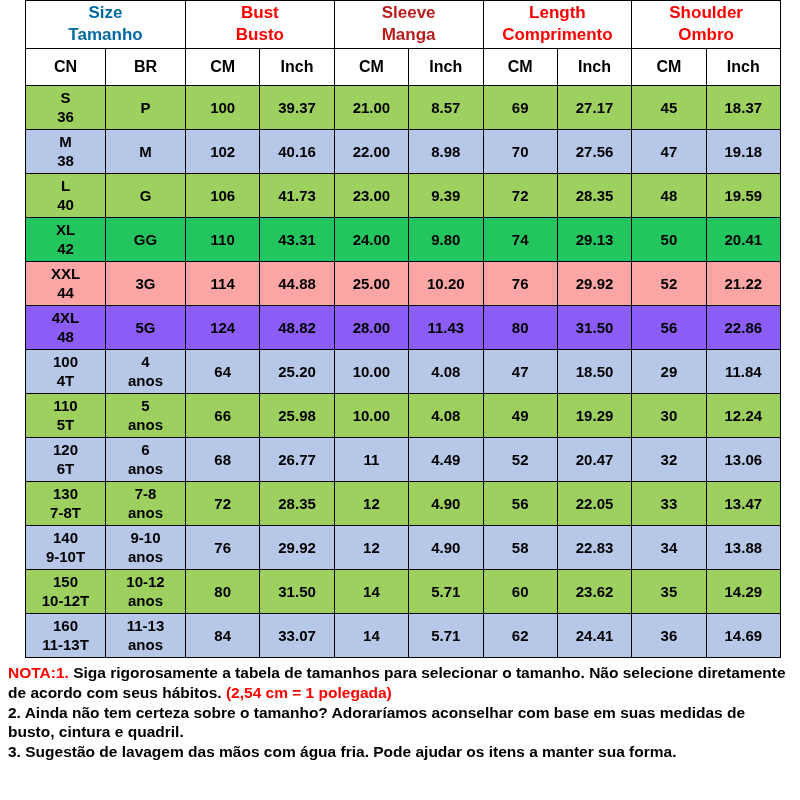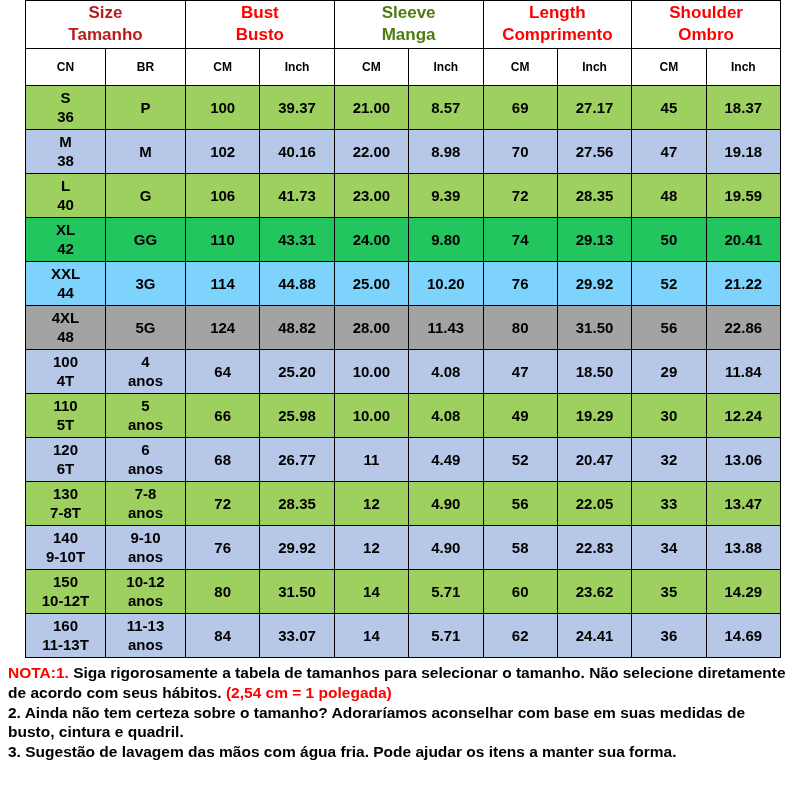--- a/index.html
+++ b/index.html
@@ -25,21 +25,21 @@
     color: #000;
   }
   .size-table th.group {
     height: 47px;
     font-size: 17px;
     line-height: 1.32;
     background: #fff;
   }
   .size-table tr.subheader td {
     height: 37px;
-    font-size: 12px;
+    font-size: 16px;
     background: #fff;
   }
   .size-table tbody td {
     height: 44px;
     font-size: 15px;
     line-height: 1.3;
     white-space: pre-line;
   }
   .notes {
     margin: 5px 6px 0 8px;
@@ -61,29 +61,29 @@
         <col>
         <col>
         <col>
         <col>
         <col>
         <col>
         <col>
     </colgroup>
     <thead>
       <tr>
-        <th class="group" colspan="2" style="color: #b91c1c; text-align: center;">
+        <th class="group" colspan="2" style="color: #0369a1; text-align: center;">
           <div>Size</div>
           <div>Tamanho</div>
         </th>
         <th class="group" colspan="2" style="color: rgb(254, 0, 0);">
           <div>Bust</div>
           <div>Busto</div>
         </th>
-        <th class="group" colspan="2" style="color: #4d7c0f;">
+        <th class="group" colspan="2" style="color: #b91c1c;">
           <div>Sleeve</div>
           <div>Manga</div>
         </th>
         <th class="group" colspan="2" style="color: rgb(254, 0, 0);">
           <div>Length</div>
           <div>Comprimento</div>
         </th>
         <th class="group" colspan="2" style="color: rgb(254, 0, 0);">
           <div>Shoulder</div>
           <div>Ombro</div>
@@ -148,34 +148,34 @@
           <td>GG</td>
           <td>110</td>
           <td>43.31</td>
           <td>24.00</td>
           <td>9.80</td>
           <td>74</td>
           <td>29.13</td>
           <td>50</td>
           <td>20.41</td>
         </tr>
-        <tr style="background: #7dd3fc; margin-top: 22px;">
+        <tr style="background: #fca5a5; margin-top: 22px;">
           <td>XXL
 44</td>
           <td>3G</td>
           <td>114</td>
           <td>44.88</td>
           <td>25.00</td>
           <td>10.20</td>
           <td>76</td>
           <td>29.92</td>
           <td>52</td>
           <td>21.22</td>
         </tr>
-        <tr style="background: #a3a3a3;">
+        <tr style="background: #8b5cf6;">
           <td>4XL
 48</td>
           <td>5G</td>
           <td>124</td>
           <td>48.82</td>
           <td>28.00</td>
           <td>11.43</td>
           <td>80</td>
           <td>31.50</td>
           <td>56</td>

